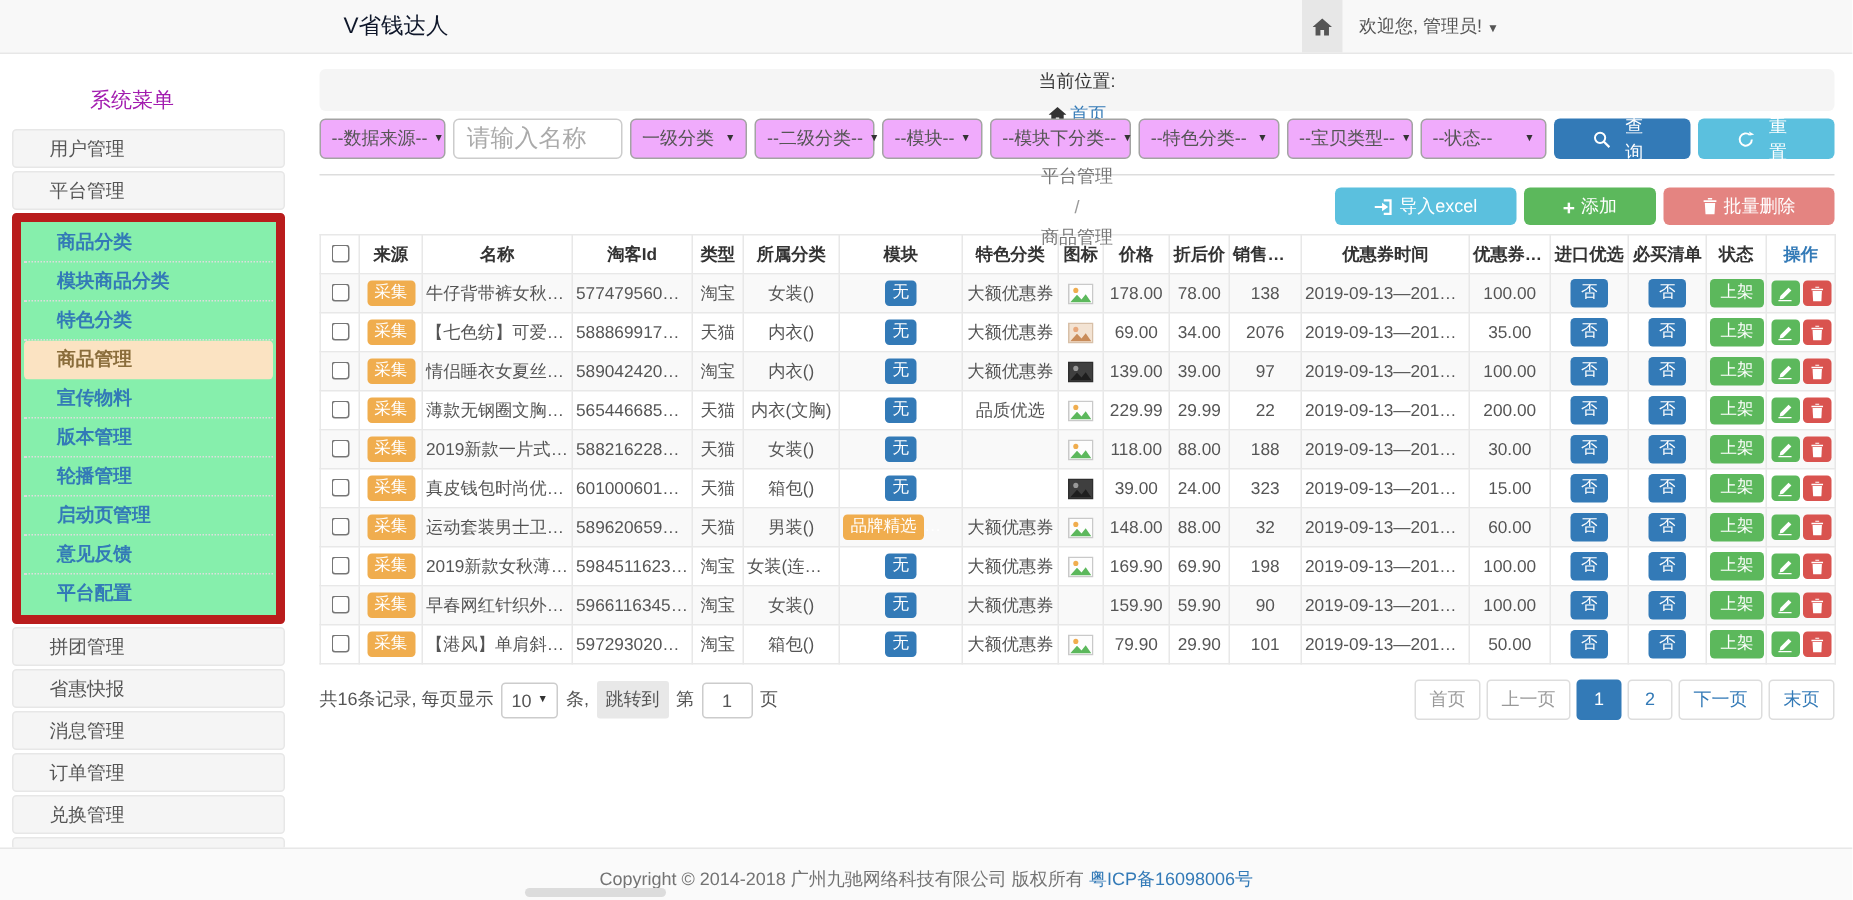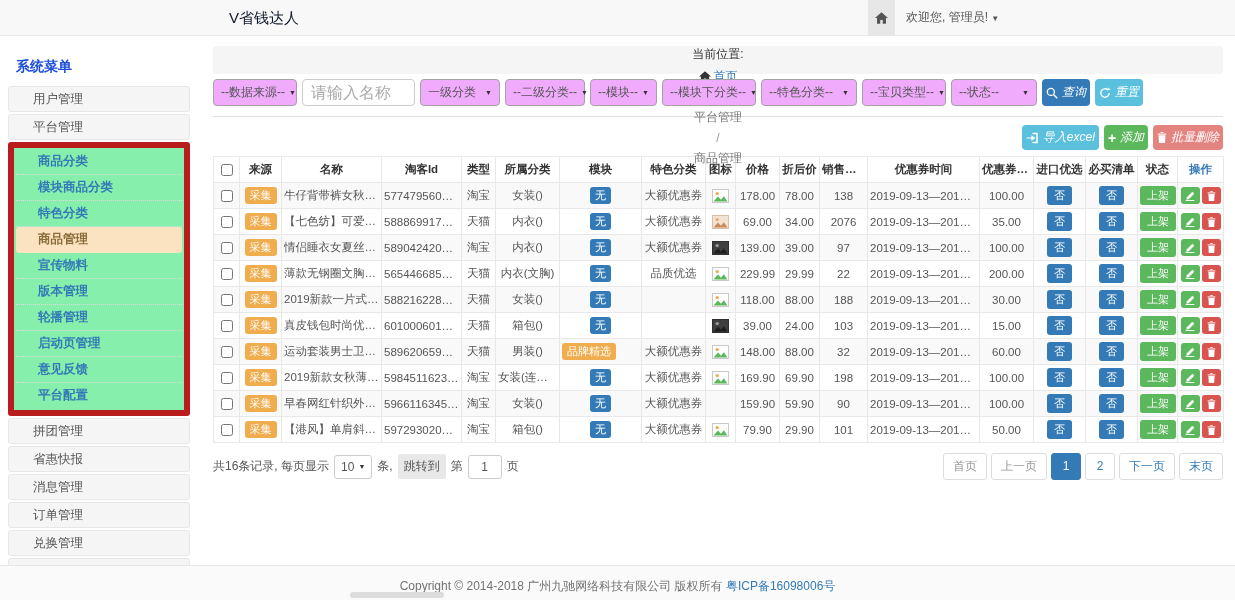--- a/index.html
+++ b/index.html
@@ -8,41 +8,41 @@
 
   
   .topbar { position:absolute; top:0; left:0; width:1235px; height:36px; background:#f8f8f8; border-bottom:1px solid #e7e7e7; }
   .brand { position:absolute; left:229px; top:0; line-height:35px; font-size:15px; color:#0f172a; }
   .home-box { position:absolute; left:868px; top:0; width:27px; height:35px; background:#e7e7e7; display:flex; align-items:center; justify-content:center; cursor:pointer; }
   .welcome { position:absolute; left:906px; top:0; line-height:35px; font-size:12px; color:#555; cursor:pointer; }
   .caret-dn { font-size:8px; color:#555; }
 
   
   .sidebar { position:absolute; left:8px; top:46px; width:182px; }
-  .side-title { color:#1d4ed8; font-size:14px; font-weight:bold; padding:12px 8px 10px; }
+  .side-title { color:#a21caf; font-size:14px; font-weight:normal; padding:12px 8px 10px;margin-left:44px; }
   .side-group { height:26px; line-height:24px; background:#f5f5f5; border:1px solid #e7e7e7; border-radius:3px; margin-bottom:2px; padding-left:24px; font-size:12.5px; color:#555; cursor:pointer; }
   .side-group.clipped { height:9px; overflow:hidden; }
   .side-sub { background:#86efac; border:6px solid #b91c1c; border-radius:3px; margin-bottom:2px; padding:1px 2px;font-weight:bold; }
   .side-sub-item { height:26px; line-height:25px; padding-left:22px; font-size:12.5px; color:#337ab7; border-bottom:1px dotted #ddd; cursor:pointer; }
   .side-sub-item:last-child { border-bottom:none; }
   .side-sub-item.active { background:#fbe3c2; border-radius:3px; color:#8a6d3b; border-bottom-color:transparent; }
 
   
   .main { position:absolute; left:213px; top:46px; width:1010px; }
   .breadcrumb { height:28px; background:#f5f5f5; border-radius:4px; font-size:12px; color:#333; padding:0 10px; display:flex; align-items:center; gap:5px;flex-direction:column; }
   .breadcrumb .link { color:#337ab7; cursor:pointer; display:inline-flex; align-items:center; gap:3px; }
   .breadcrumb .sep { color:#999; padding:0 2px; }
   .breadcrumb .muted { color:#777; }
 
   .filters { margin-top:5px; display:flex; gap:5px; align-items:center; }
   .fselect { height:27px; border:1px solid #a3a3a3; border-radius:4px; background:#f0abfc; display:flex; align-items:center; justify-content:space-between; padding:0 7px; font-size:12px; color:#555; cursor:pointer; white-space:nowrap; }
   .fselect .car { font-size:7px; color:#333; margin-left:4px; }
   .ftext { height:27px; width:113px; border:1px solid #ccc; border-radius:4px; padding:0 8px; font-size:16px; color:#555; }
   .ftext::placeholder { color:#aaa; }
-  .btn { border:none; border-radius:4px; color:#fff; font-size:12px; display:inline-flex; align-items:center; gap:4px; cursor:pointer; padding:0 4px; height:27px;font-style:italic; }
+  .btn { border:none; border-radius:4px; color:#fff; font-size:12px; display:inline-flex; align-items:center; gap:4px; cursor:pointer; padding:0 26px; height:27px; }
   .btn.primary { background:#337ab7; }
   .btn.info { background:#5bc0de; }
   .btn.success { background:#5cb85c; }
   .btn.danger-light { background:#e48481; }
   .btn .plus { font-size:14px; font-weight:bold; line-height:1; }
 
   .panel { margin-top:10px; border-top:1px solid #ddd; padding-top:8px; }
   .toolbar { display:flex; justify-content:flex-end; gap:5px; margin-bottom:6px; }
   .toolbar .btn { height:25px; }
 
@@ -438,21 +438,21 @@
             <td>箱包()</td>
             <td><span class="badge blue">无</span></td>
             <td></td>
             <td class="icon-cell"><svg width="17" height="14" viewBox="0 0 17 14">
                 <rect x="0.5" y="0.5" width="16" height="13" fill="#3f3f3f" stroke="#2e2e2e"></rect>
                 <circle cx="5.2" cy="4.6" r="1.7" fill="#9a9a9a"></circle>
                 <path d="M1.5 12.5l4.5-5 3 3.2 2.8-3.5 3.7 5.3z" fill="#1e1e1e"></path>
               </svg></td>
             <td>39.00</td>
             <td>24.00</td>
-            <td>103</td>
+            <td>323</td>
             <td>2019-09-13—2019-09-20</td>
             <td>15.00</td>
             <td><span class="sbtn blue">否</span></td>
             <td><span class="sbtn blue">否</span></td>
             <td><span class="sbtn green">上架</span></td>
             <td><span class="opbtn green">
                 <svg width="10" height="10" viewBox="0 0 16 16" fill="#fff">
                   <path d="M11.8 1.2l3 3L6 13l-3.8 0.8L3 10z"></path>
                   <path d="M1 14.5h14V16H1z"></path>
                 </svg>

